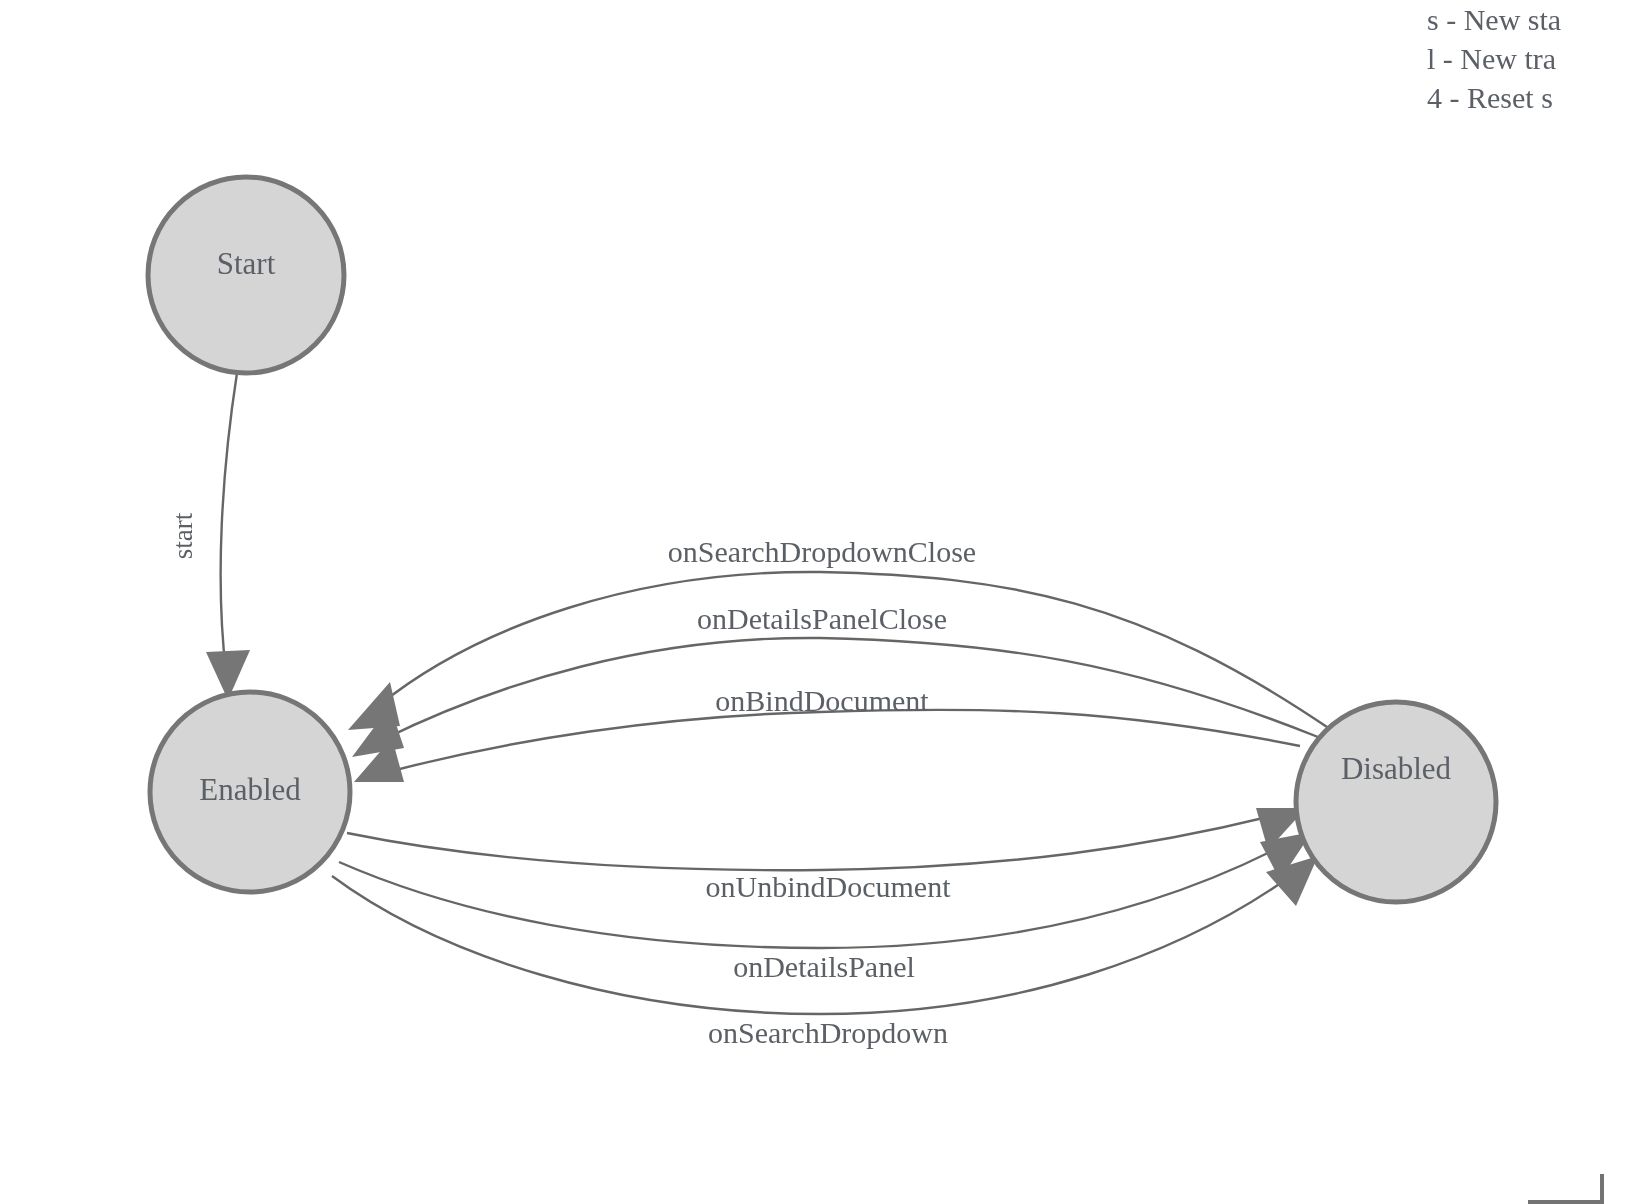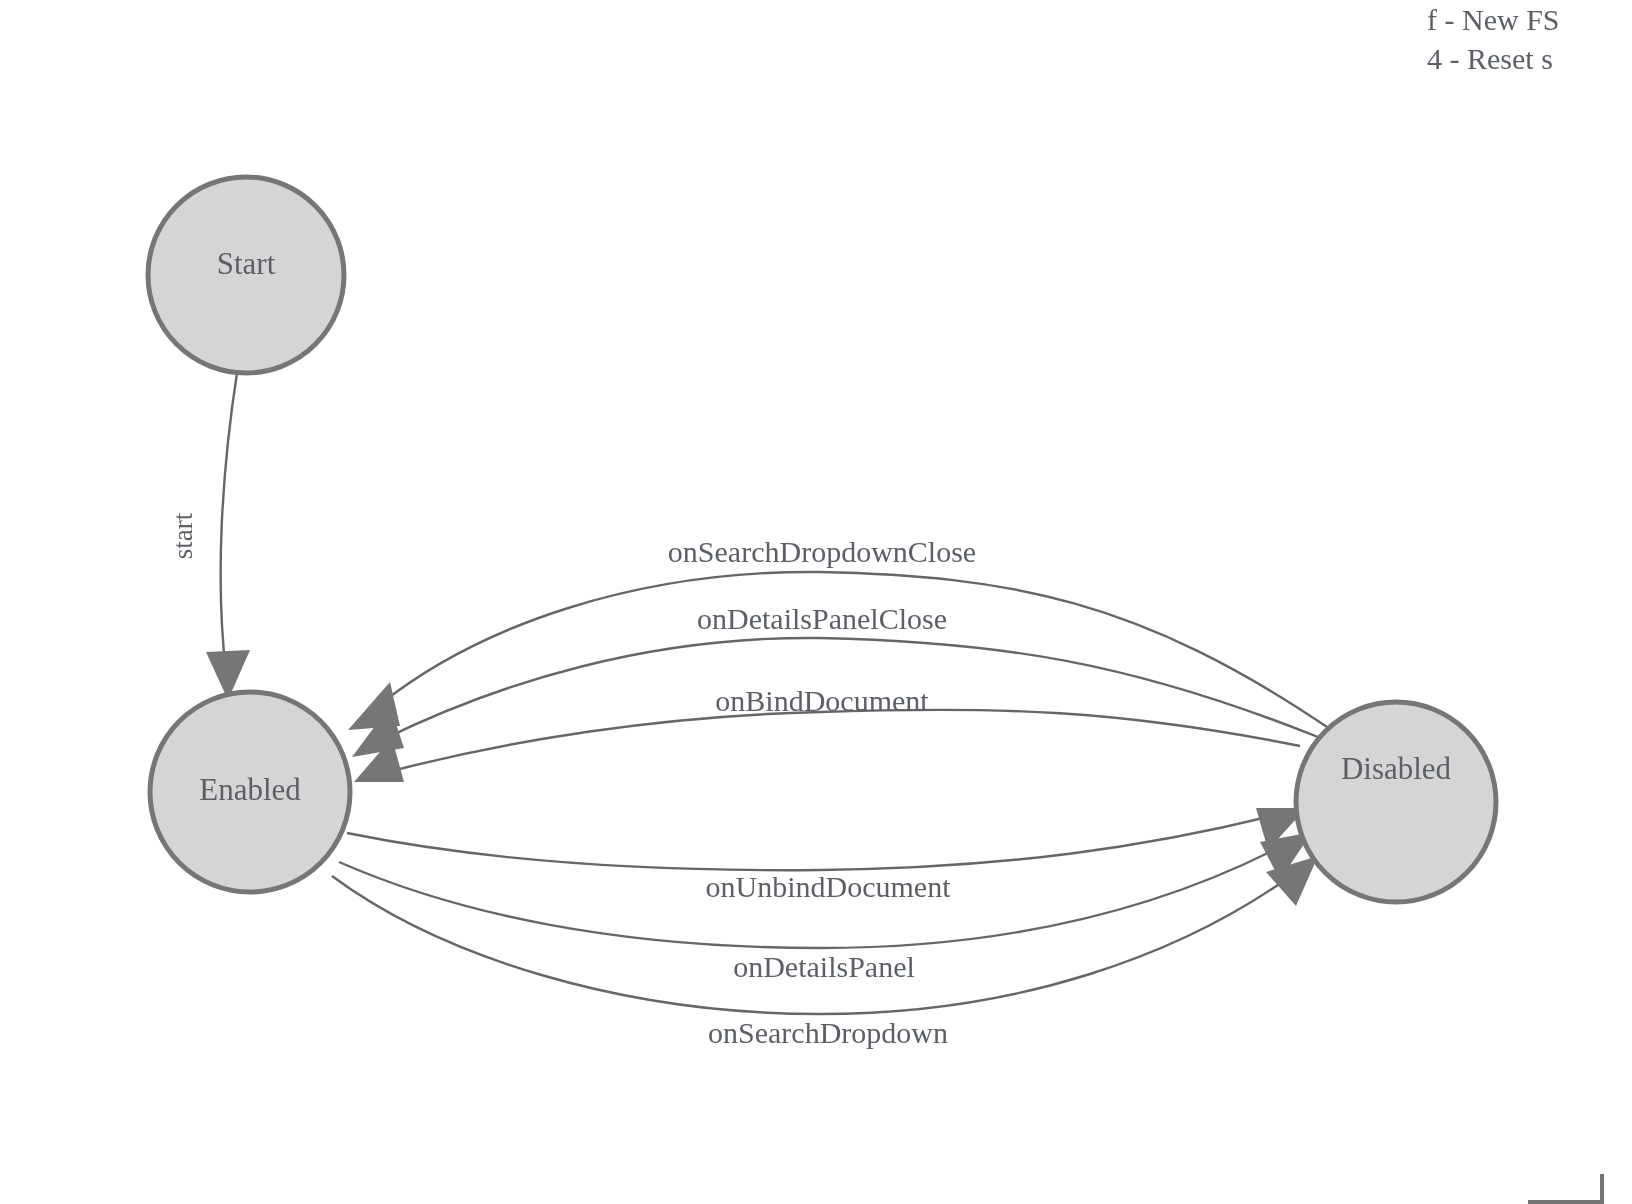--- a/index.html
+++ b/index.html
@@ -145,18 +145,19 @@
   </g>
 
   <g>
     <circle class="node-circle" cx="1396" cy="802" r="100"></circle>
     <text class="node-label" x="1396" y="772">Disabled</text>
   </g>
 
 </svg>
 
 <div class="legend">
-  <div class="legend-line">f - New FS</div>
+  <div class="legend-line">s - New sta</div>
+  <div class="legend-line">l - New tra</div>
   <div class="legend-line">4 - Reset s</div>
 </div>
 
 <div class="corner-mark-v"></div>
 <div class="corner-mark-h"></div>
 
 </body></html>

